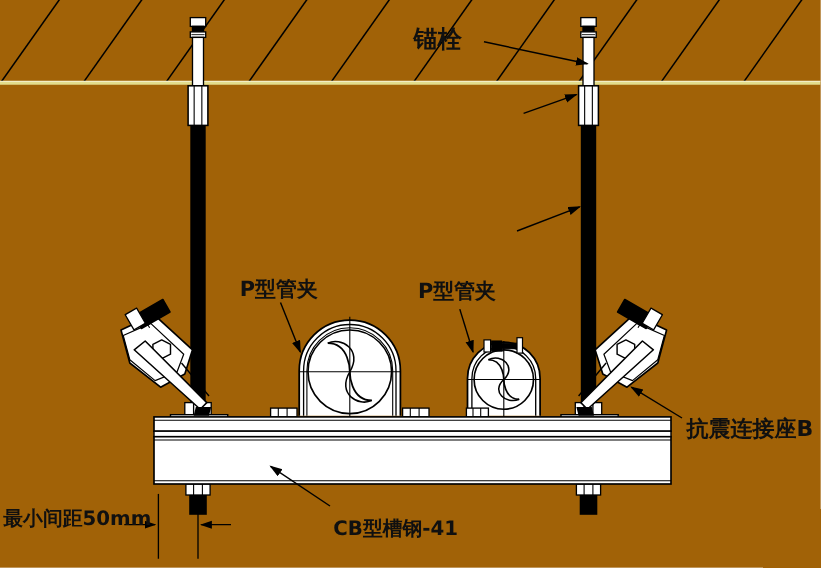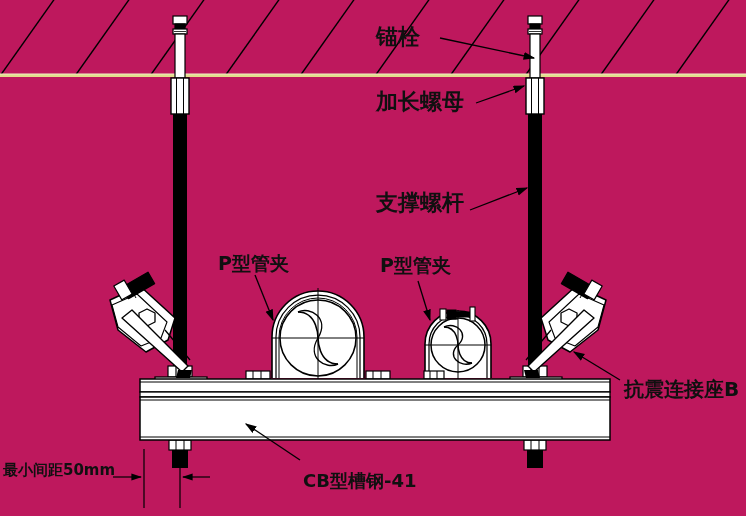--- a/index.html
+++ b/index.html
@@ -1,18 +1,18 @@
 <!DOCTYPE html>
 <html><head>
 <meta charset="utf-8">
 <style>
   html,body{margin:0;padding:0;background:#fff;}
   body{width:746px;height:516px;overflow:hidden;
        font-family:"DejaVu Sans","Liberation Sans",sans-serif;}
-  #stage{position:relative;width:746px;height:516px;background:#be185d;}
+  #stage{position:relative;width:746px;height:516px;background:#a16207;}
   svg.layer{position:absolute;left:0;top:0;width:746px;height:516px;}
   .lbl{position:absolute;font-weight:bold;color:#101010;white-space:nowrap;
        letter-spacing:0px;line-height:1;}
   .lbl-cn{font-family:"DejaVu Sans","Liberation Sans",sans-serif;}
 </style>
 </head>
 <body>
 
 <div id="stage">
 
@@ -229,27 +229,25 @@
       <line x1="418" y1="281" x2="430" y2="320" marker-end="url(#ar)"></line>
 
       <line x1="620" y1="380" x2="574" y2="352" marker-end="url(#ar)"></line>
 
       <line x1="300" y1="460" x2="246" y2="424" marker-end="url(#ar)"></line>
     </g>
   </svg>
 
   <div class="lbl lbl-cn" style="left:376px;top:26px;font-size:22px;">锚栓</div>
 
-  <div class="lbl lbl-cn" style="left:376px;top:91px;font-size:22px;">加长螺母</div>
-
-  <div class="lbl lbl-cn" style="left:376px;top:192px;font-size:22px;">支撑螺杆</div>
+
 
   <div class="lbl lbl-cn" style="left:218px;top:254px;font-size:19px;">P型管夹</div>
 
   <div class="lbl lbl-cn" style="left:380px;top:256px;font-size:19px;">P型管夹</div>
 
   <div class="lbl lbl-cn" style="left:624px;top:379px;font-size:20px;text-align:right;">抗震连接座B</div>
 
   <div class="lbl lbl-cn" style="left:303px;top:472px;font-size:18px;">CB型槽钢-41</div>
 
-  <div class="lbl lbl-cn" style="left:3px;top:463px;font-size:15px;">最小间距50mm</div>
+  <div class="lbl lbl-cn" style="left:3px;top:463px;font-size:18px;">最小间距50mm</div>
 
 </div>
 
 </body></html>

